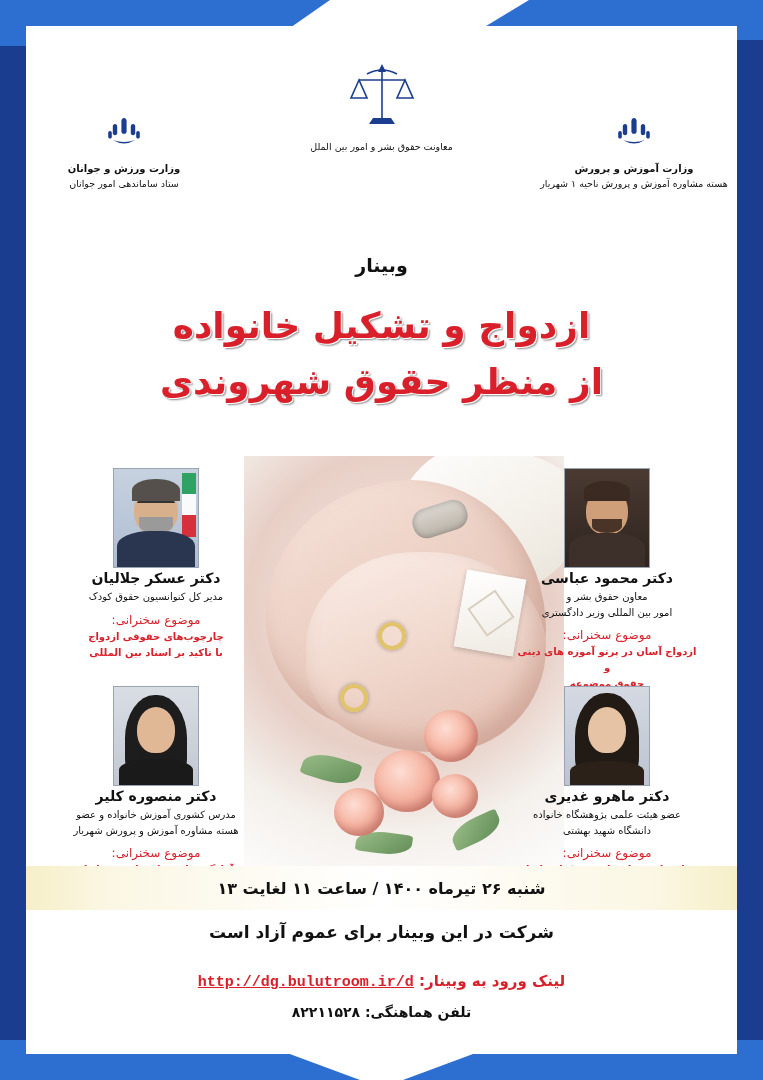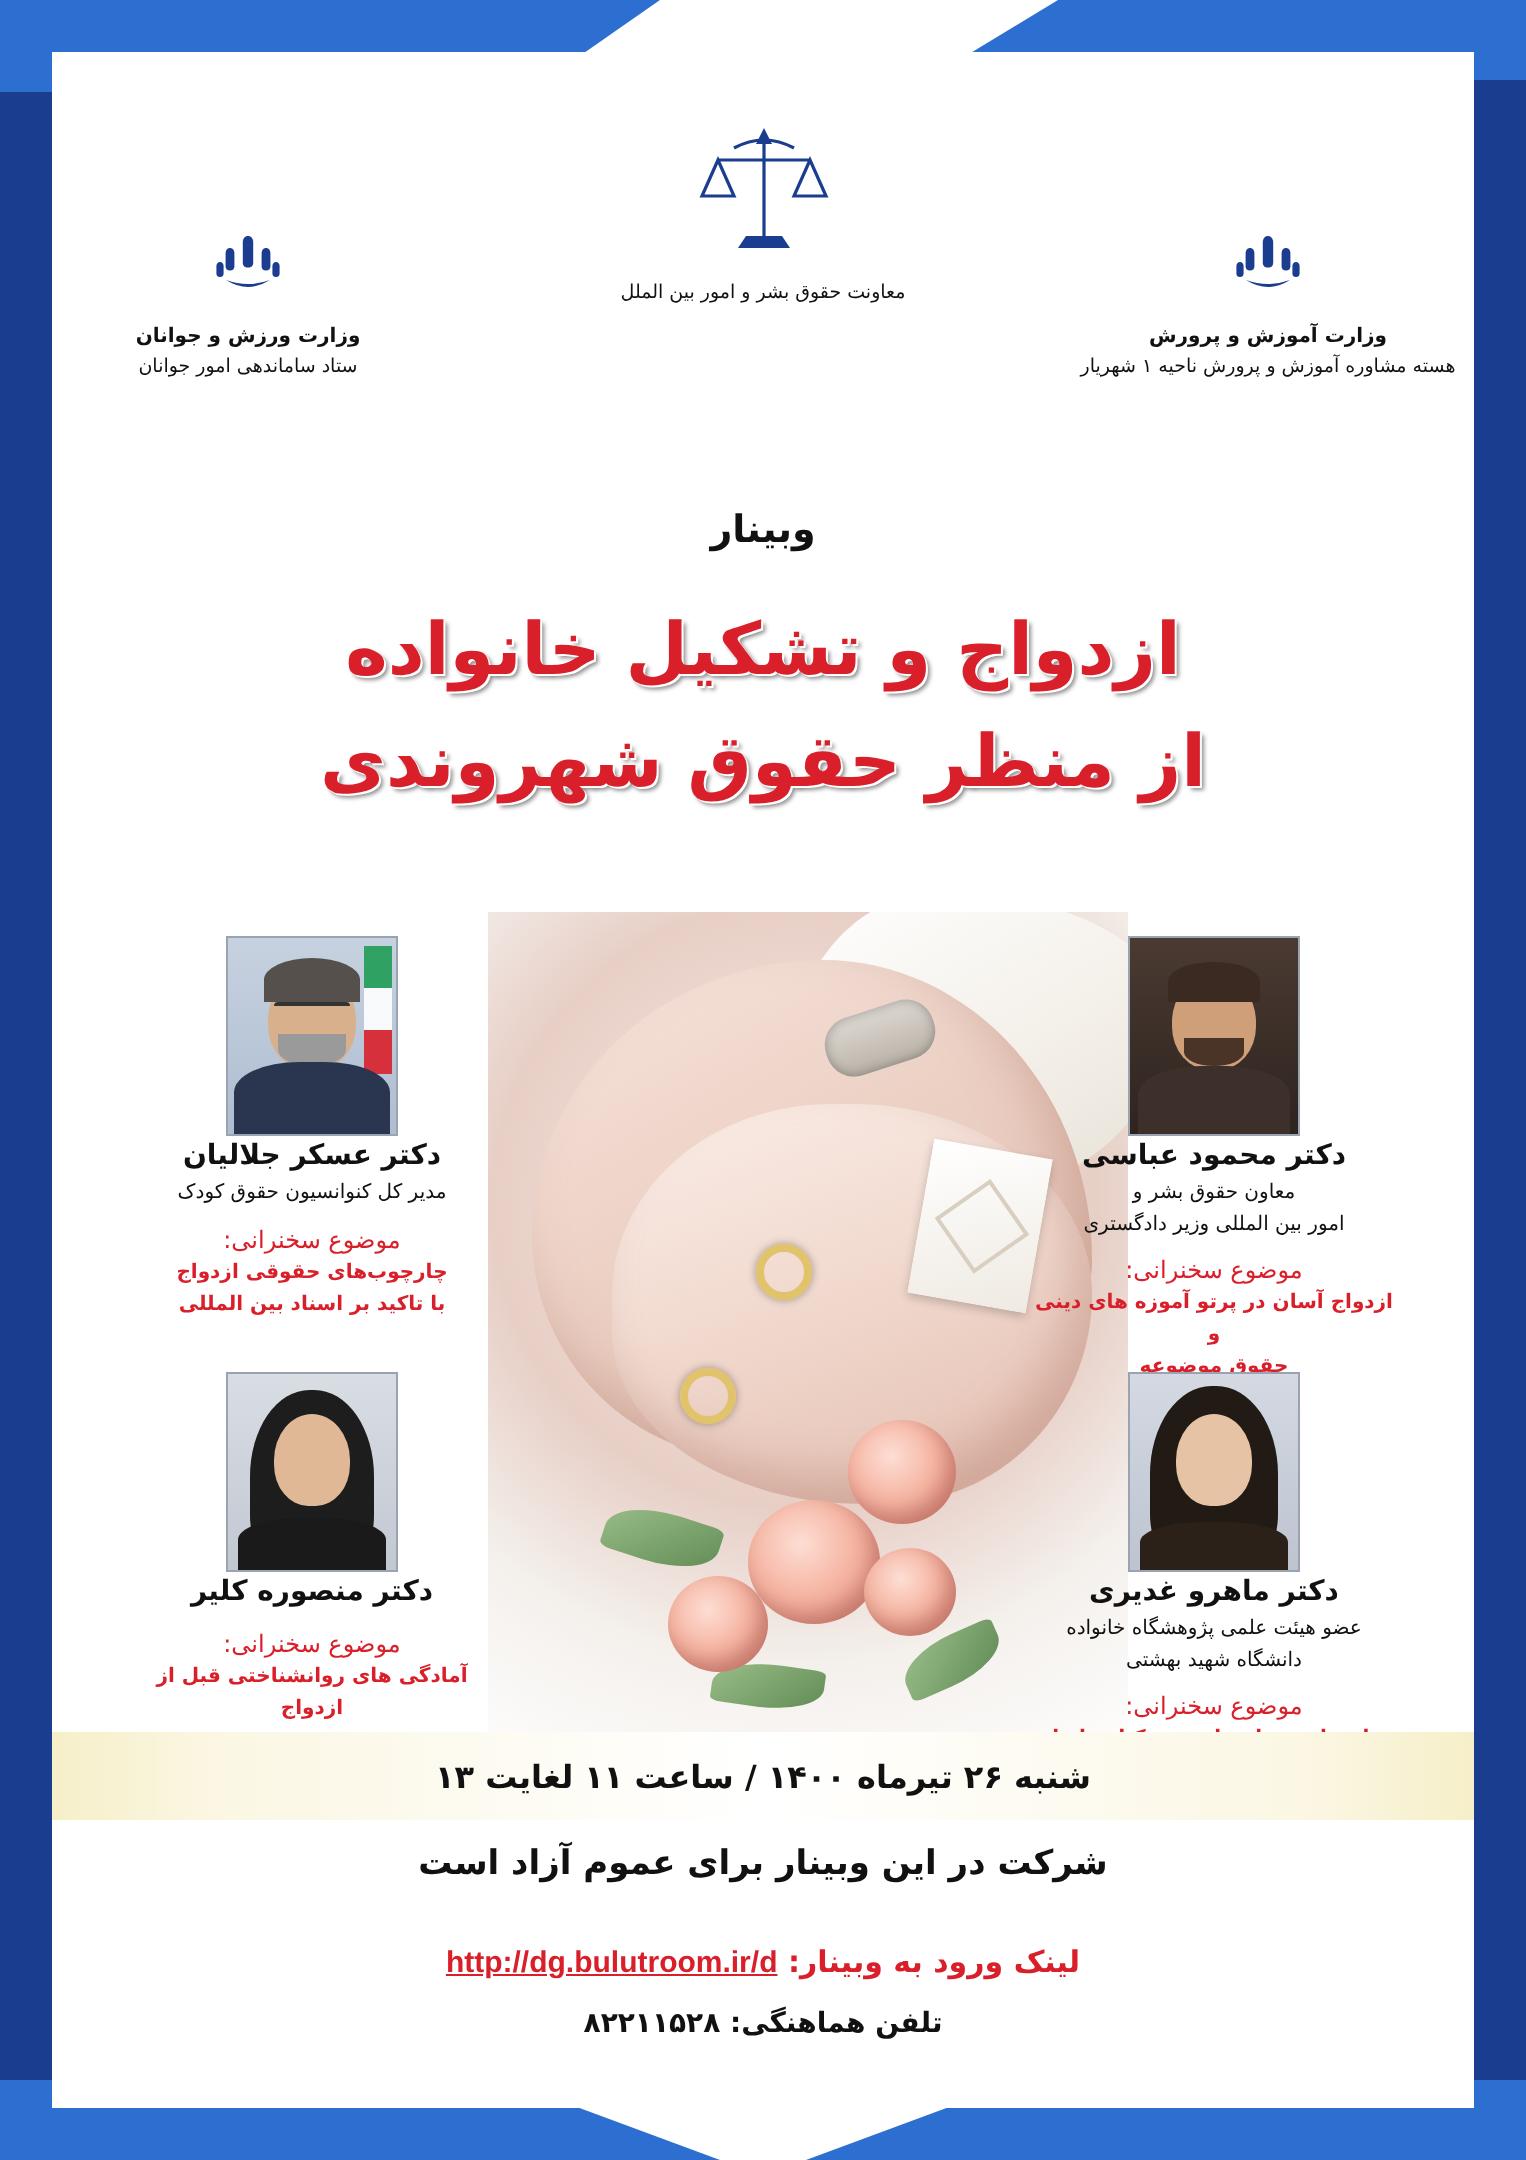--- a/index.html
+++ b/index.html
@@ -211,21 +211,21 @@
   .free-line{
     position:absolute;left:0;right:0;top:922px;text-align:center;
     font-size:17px;font-weight:bold;color:#111;
   }
   .link-line{
     position:absolute;left:0;right:0;top:972px;text-align:center;
     font-size:15px;font-weight:bold;color:#d9202a;
     direction:rtl;
   }
   .link-url{
-    font-family:Liberation Sans, sans-serif;
+    font-family:Liberation Mono, monospace;
     direction:ltr;display:inline-block;color:#d9202a;
     text-decoration:underline;
   }
   .phone-line{
     position:absolute;left:0;right:0;top:1004px;text-align:center;
     font-size:14px;font-weight:bold;color:#111;
   }
 </style>
 </head>
 <body>
@@ -358,20 +358,22 @@
     </div>
 
     <div class="speaker sp3">
       <div class="sp-photo">
         <div class="bg" style="background:linear-gradient(180deg,#d9dde4,#c2c8d2)"></div>
         <div style="position:absolute;left:50%;transform:translateX(-50%);top:8px;width:62px;height:90px;border-radius:48% 48% 30% 30%;background:#1d1d1d"></div>
         <div class="head" style="width:38px;height:46px;top:20px;background:#e0b896"></div>
         <div class="body" style="width:74px;height:26px;background:#1a1a1a"></div>
       </div>
       <div class="sp-name">دکتر منصوره کلیر</div>
+      <div class="sp-role" style="white-space:pre-line">مدرس کشوری آموزش خانواده و عضو
+هسته مشاوره آموزش و پرورش شهریار</div>
       <div class="sp-topic-label">موضوع سخنرانی:</div>
       <div class="sp-topic" style="white-space:pre-line">آمادگی های روانشناختی قبل از ازدواج</div>
     </div>
 
     <div class="speaker sp4">
       <div class="sp-photo">
         <div class="bg" style="background:linear-gradient(180deg,#d4d9e2,#bdc4d0)"></div>
         <div style="position:absolute;left:50%;transform:translateX(-50%);top:6px;width:64px;height:92px;border-radius:48% 48% 30% 30%;background:#221a14"></div>
         <div class="head" style="width:38px;height:46px;top:20px;background:#e6c3a4"></div>
         <div class="body" style="width:74px;height:24px;background:#2b2118"></div>

